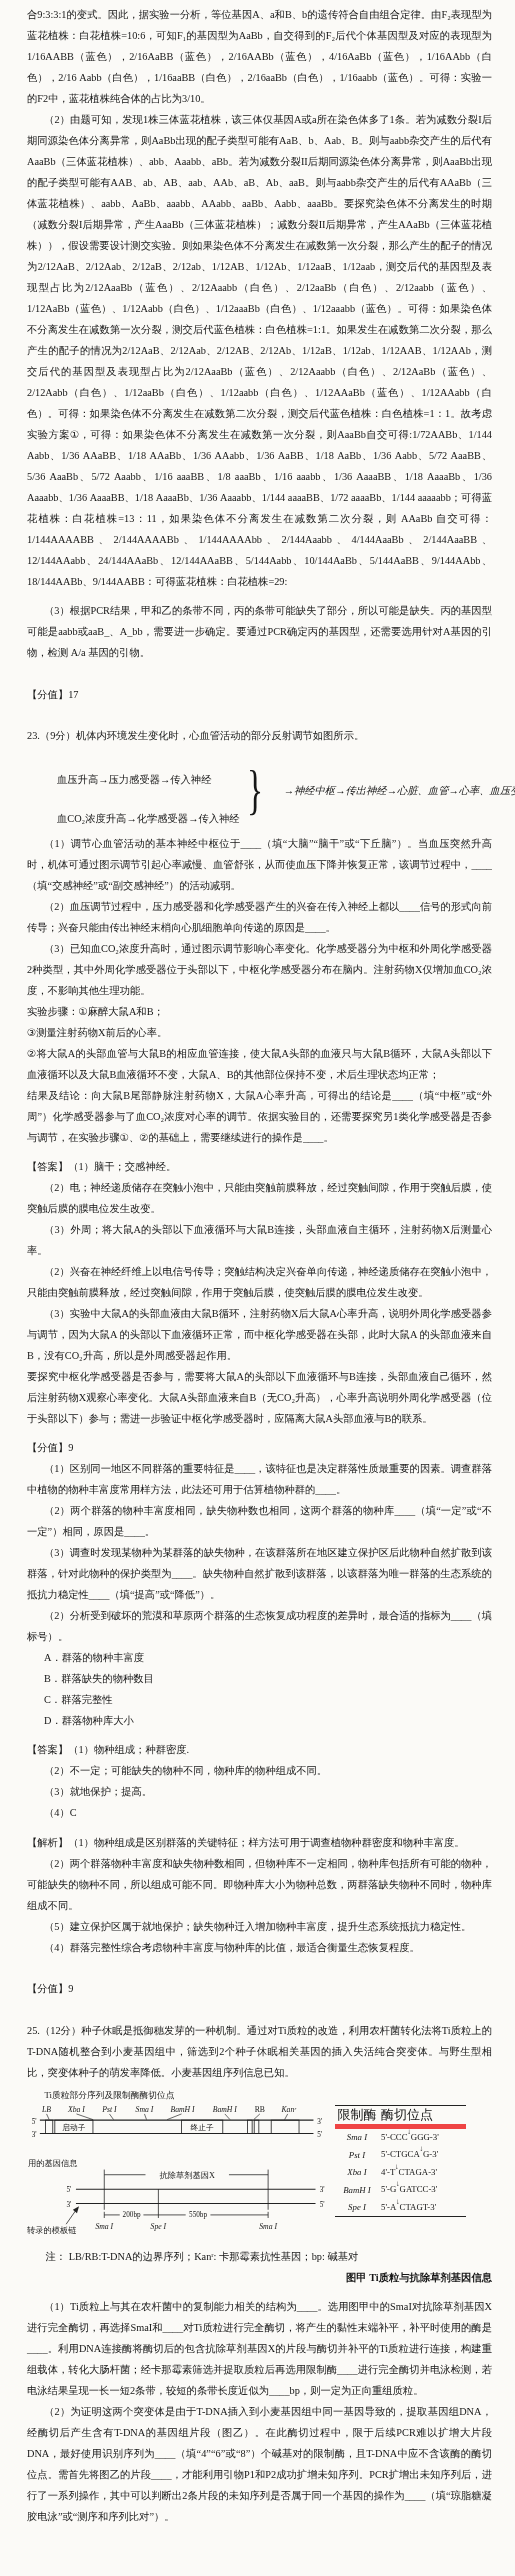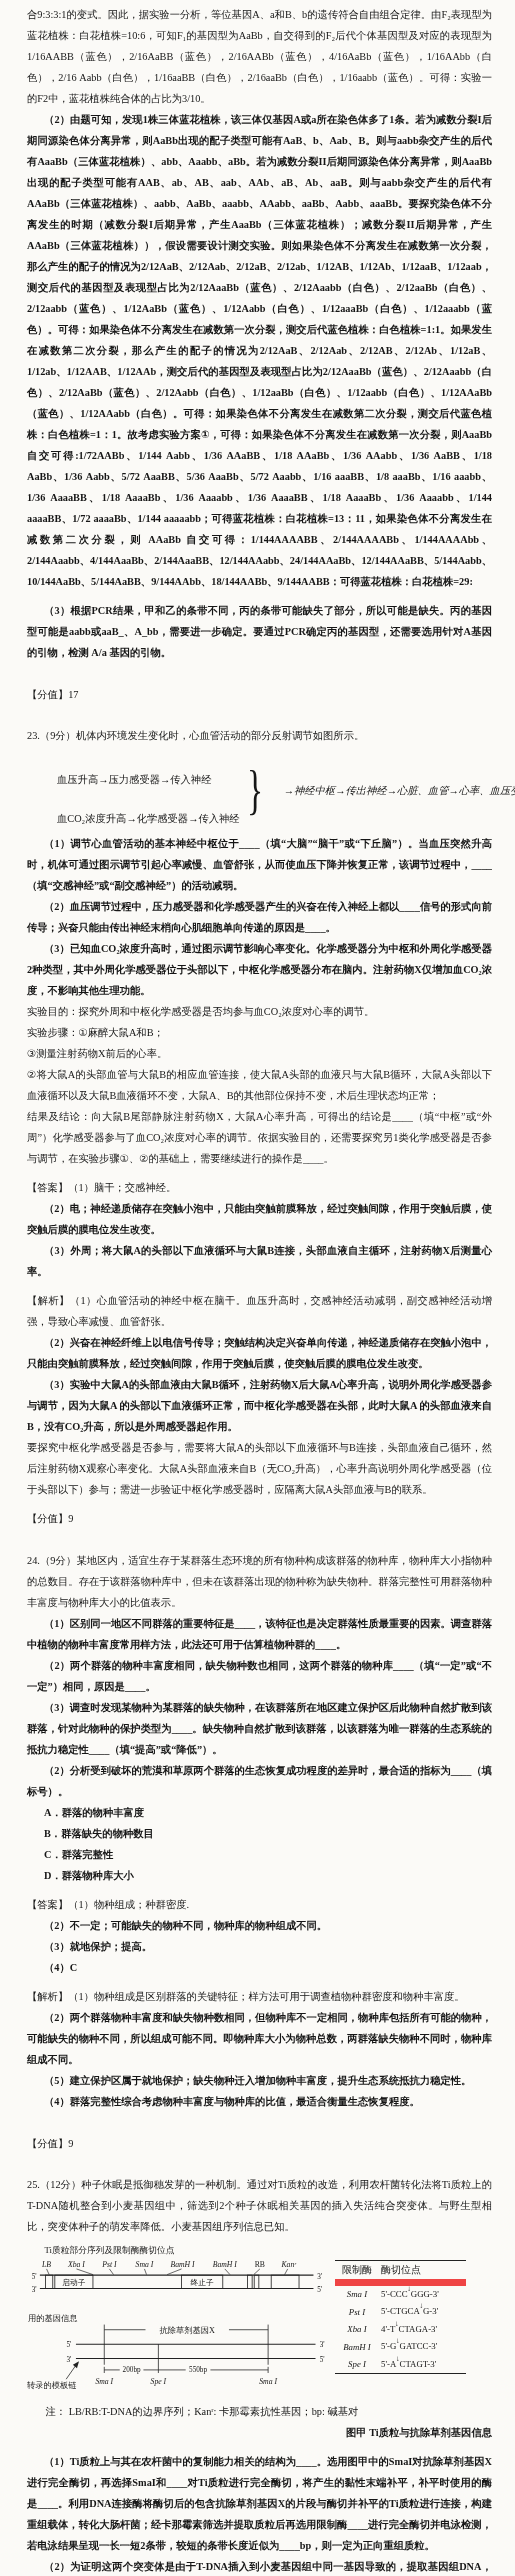--- a/index.html
+++ b/index.html
@@ -1,21 +1,21 @@
 <!DOCTYPE html>
 <html style="font-size:8.2px"><head>
 <meta charset="utf-8">
 <style>
   html,body{margin:0;padding:0;background:#e9e9e9;}
   .page{position:relative;width:515px;height:2834px;overflow:hidden;background:#fbfaf7;
         font-family:"Liberation Serif","DejaVu Serif","DejaVu Sans",serif;color:#161616;
         font-size:10.3px;line-height:21px;box-sizing:border-box;padding:4.1px 23px 5.2px 27px;
         text-align:justify;}
   p{margin:0;}
-  p.ind{text-indent:17px;font-weight:bold;}
+  p.ind{text-indent:17px;}
   p.gap{margin-top:20.6px;}
   p.sgap{margin-top:8.2px;}
   .capt{font-weight:bold;}
   .center{text-align:right;}
   .note-ind{padding-left:18.5px;}
   
   .flow{display:flex;align-items:center;margin:5.2px 0 3.1px 30px;line-height:23px;}
   .flow-left div{white-space:nowrap;margin-top:16px;}
   .flow-brace{font-size:54px;line-height:49px;font-weight:200;margin:0 0 0 2.1px;transform:scaleX(.62);}
   .flow-tail{white-space:nowrap;margin-left:16px;font-style:italic;}
@@ -23,21 +23,21 @@
   .figA{position:relative;height:158px;margin:5.2px 0 0 0;}
   .figA svg{position:absolute;left:0;top:0;}
   .figA svg text{fill:#161616;}
   .t17{font-size:17px;}
   .t16{font-size:16px;}
   .t15{font-size:15px;}
   .t14{font-size:14px;}
   .it{font-style:italic;}
   .et{position:absolute;left:308px;top:17.5px;width:131px;border-top:1.3px solid #222;border-bottom:1.3px solid #222;font-size:8.8px;line-height:10.3px;}
   .et-row{display:flex;align-items:center;height:17.5px;}
-  .et-head{border-bottom:7px solid #ef4444;font-size:10px;}
+  .et-head{border-bottom:5px solid #ef4444;font-size:13px;}
   .et-c1{width:44px;text-align:center;flex:none;}
   .et-c2{flex:1;text-align:left;padding-left:2.1px;white-space:nowrap;}
   .cut{display:inline-block;width:6.2px;margin:0 -1.5px;transform:translateY(-6.2px);font-size:7.7px;text-align:center;}
 </style>
 </head>
 <body>
 
 <div class="page">
 
   <p>合9:3:3:1的变式。因此，据实验一分析，等位基因A、a和B、b的遗传符合自由组合定律。由F₂表现型为蓝花植株：白花植株=10:6，可知F₁的基因型为AaBb，自交得到的F₂后代个体基因型及对应的表现型为1/16AABB（蓝色），2/16AaBB（蓝色），2/16AABb（蓝色），4/16AaBb（蓝色），1/16AAbb（白色），2/16 Aabb（白色），1/16aaBB（白色），2/16aaBb（白色），1/16aabb（蓝色）。可得：实验一的F2中，蓝花植株纯合体的占比为3/10。</p>
@@ -52,35 +52,32 @@
       <div>血压升高→压力感受器→传入神经</div>
       <div>血CO₂浓度升高→化学感受器→传入神经</div>
     </div>
     <div class="flow-brace">}</div>
     <div class="flow-tail">→神经中枢→传出神经→心脏、血管→心率、血压变化</div>
   </div>
 
   <p class="ind">（1）调节心血管活动的基本神经中枢位于____（填“大脑”“脑干”或“下丘脑”）。当血压突然升高时，机体可通过图示调节引起心率减慢、血管舒张，从而使血压下降并恢复正常，该调节过程中，____（填“交感神经”或“副交感神经”）的活动减弱。</p>
   <p class="ind">（2）血压调节过程中，压力感受器和化学感受器产生的兴奋在传入神经上都以____信号的形式向前传导；兴奋只能由传出神经末梢向心肌细胞单向传递的原因是____。</p>
   <p class="ind">（3）已知血CO₂浓度升高时，通过图示调节影响心率变化。化学感受器分为中枢和外周化学感受器2种类型，其中外周化学感受器位于头部以下，中枢化学感受器分布在脑内。注射药物X仅增加血CO₂浓度，不影响其他生理功能。</p>
-  <p>实验目的：探究外周和中枢化学感受器是否均参与血CO₂浓度对心率的调节。</p>
   <p>实验步骤：①麻醉大鼠A和B；</p>
   <p>③测量注射药物X前后的心率。</p>
   <p>②将大鼠A的头部血管与大鼠B的相应血管连接，使大鼠A头部的血液只与大鼠B循环，大鼠A头部以下血液循环以及大鼠B血液循环不变，大鼠A、B的其他部位保持不变，术后生理状态均正常；</p>
   <p>结果及结论：向大鼠B尾部静脉注射药物X，大鼠A心率升高，可得出的结论是____（填“中枢”或“外周”）化学感受器参与了血CO₂浓度对心率的调节。依据实验目的，还需要探究另1类化学感受器是否参与调节，在实验步骤①、②的基础上，需要继续进行的操作是____。</p>
   <p class="sgap">【答案】（1）脑干；交感神经。</p>
   <p class="ind">（2）电；神经递质储存在突触小泡中，只能由突触前膜释放，经过突触间隙，作用于突触后膜，使突触后膜的膜电位发生改变。</p>
   <p class="ind">（3）外周；将大鼠A的头部以下血液循环与大鼠B连接，头部血液自主循环，注射药物X后测量心率。</p>
-  <p class="sgap">【解析】（1）心血管活动的神经中枢在脑干。血压升高时，交感神经活动减弱，副交感神经活动增强，导致心率减慢、血管舒张。</p>
   <p class="ind">（2）兴奋在神经纤维上以电信号传导；突触结构决定兴奋单向传递，神经递质储存在突触小泡中，只能由突触前膜释放，经过突触间隙，作用于突触后膜，使突触后膜的膜电位发生改变。</p>
   <p class="ind">（3）实验中大鼠A的头部血液由大鼠B循环，注射药物X后大鼠A心率升高，说明外周化学感受器参与调节，因为大鼠A 的头部以下血液循环正常，而中枢化学感受器在头部，此时大鼠A 的头部血液来自B，没有CO₂升高，所以是外周感受器起作用。</p>
   <p>要探究中枢化学感受器是否参与，需要将大鼠A的头部以下血液循环与B连接，头部血液自己循环，然后注射药物X观察心率变化。大鼠A头部血液来自B（无CO₂升高），心率升高说明外周化学感受器（位于头部以下）参与；需进一步验证中枢化学感受器时，应隔离大鼠A头部血液与B的联系。</p>
   <p class="sgap">【分值】9</p>
 
-  <p class="gap">24.（9分）某地区内，适宜生存于某群落生态环境的所有物种构成该群落的物种库，物种库大小指物种的总数目。存在于该群落物种库中，但未在该群落出现的物种称为缺失物种。群落完整性可用群落物种丰富度与物种库大小的比值表示。</p>
   <p class="ind">（1）区别同一地区不同群落的重要特征是____，该特征也是决定群落性质最重要的因素。调查群落中植物的物种丰富度常用样方法，此法还可用于估算植物种群的____。</p>
   <p class="ind">（2）两个群落的物种丰富度相同，缺失物种数也相同，这两个群落的物种库____（填“一定”或“不一定”）相同，原因是____。</p>
   <p class="ind">（3）调查时发现某物种为某群落的缺失物种，在该群落所在地区建立保护区后此物种自然扩散到该群落，针对此物种的保护类型为____。缺失物种自然扩散到该群落，以该群落为唯一群落的生态系统的抵抗力稳定性____（填“提高”或“降低”）。</p>
   <p class="ind">（2）分析受到破坏的荒漠和草原两个群落的生态恢复成功程度的差异时，最合适的指标为____（填标号）。</p>
   <p class="ind">A．群落的物种丰富度</p>
   <p class="ind">B．群落缺失的物种数目</p>
   <p class="ind">C．群落完整性</p>
   <p class="ind">D．群落物种库大小</p>
   <p class="sgap">【答案】（1）物种组成；种群密度.</p>
   <p class="ind">（2）不一定；可能缺失的物种不同，物种库的物种组成不同。</p>

